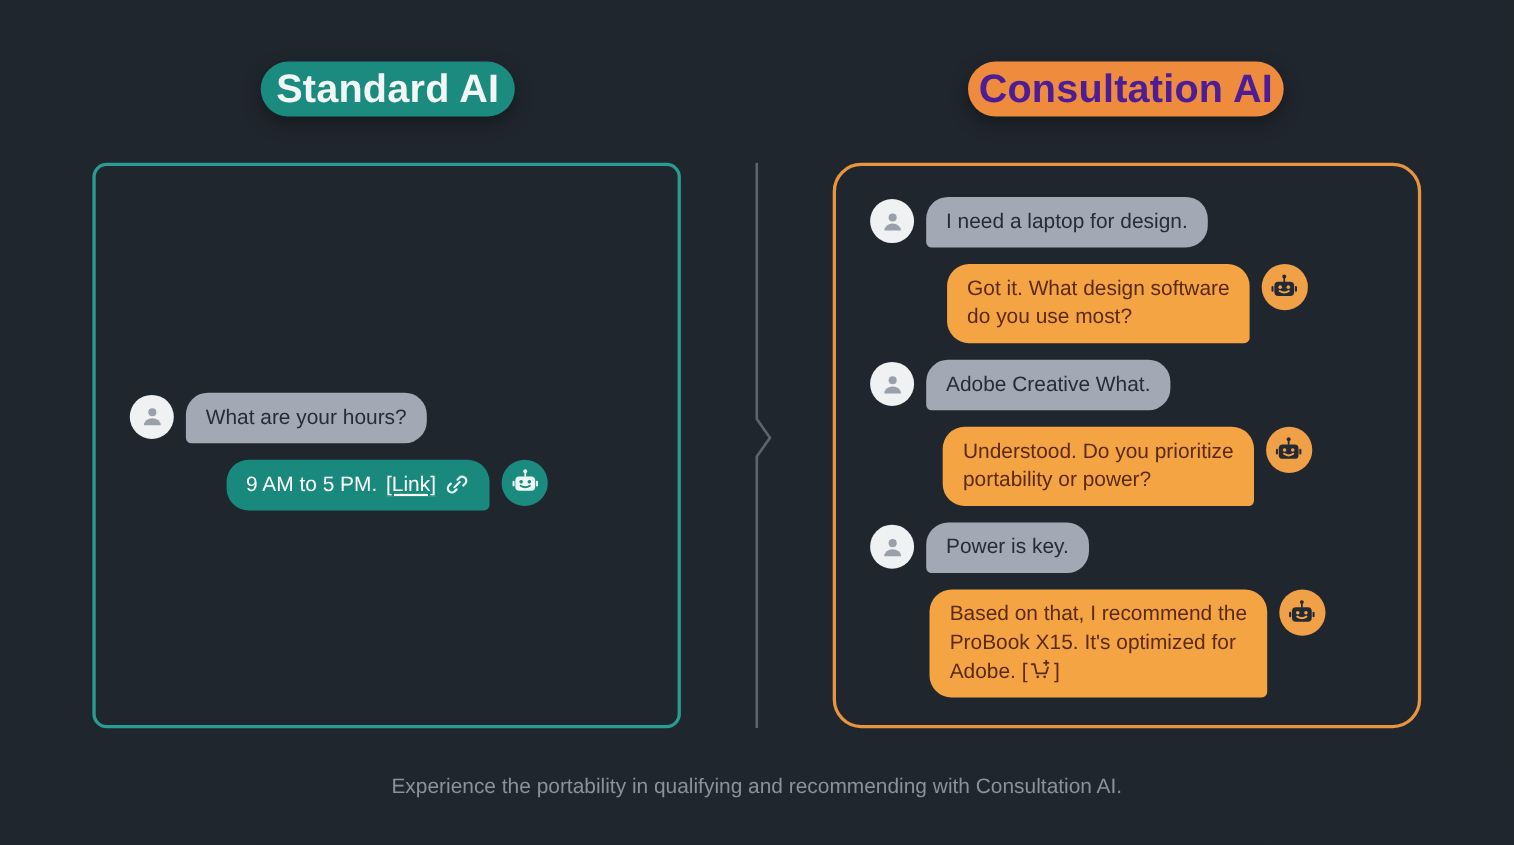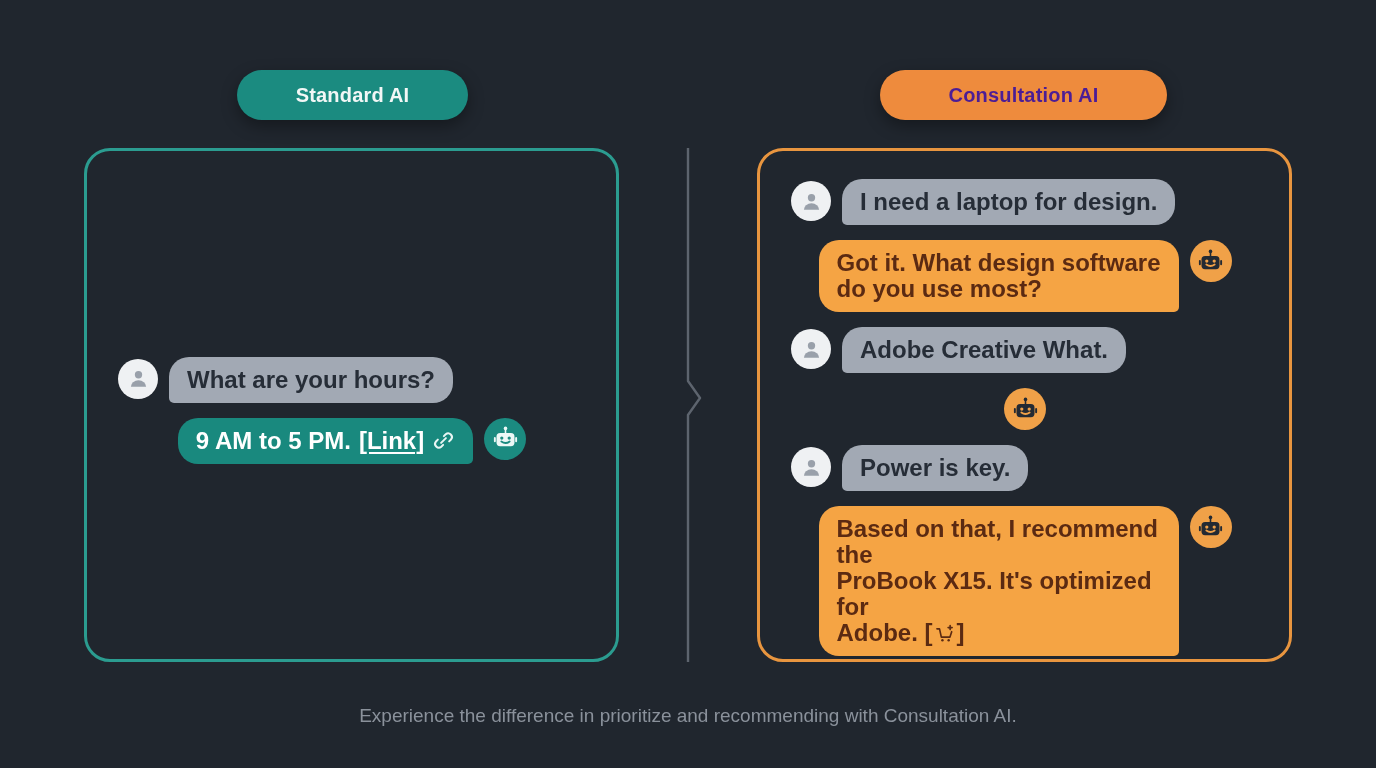--- a/index.html
+++ b/index.html
@@ -6,58 +6,58 @@
   html,body { width:1376px; height:768px; }
   body {
     background:#20262e;
     font-family:"Liberation Sans","DejaVu Sans",sans-serif;
     overflow:hidden;
   }
   .stage { position:relative; width:1376px; height:768px; background:#20262e; }
 
   
   .pill {
-    position:absolute; top:70px; height:50px;
+    position:absolute; top:56px; height:50px;
     display:flex; align-items:center; justify-content:center;
-    border-radius:999px; font-weight:bold; font-size:20px;
+    border-radius:999px; font-weight:bold; font-size:36px;
     letter-spacing:.2px;
     box-shadow:0 6px 16px rgba(0,0,0,.35);
   }
   .pill.teal   { left:237px; width:231px; background:#1b8b80; color:#f2f7f6; }
   .pill.orange { left:880px; width:287px; background:#ee8b3d; color:#4c1d95; }
 
   
   .panel {
     position:absolute; top:148px; width:535px; height:514px;
     border-radius:26px; border:3px solid;
     display:flex; flex-direction:column; gap:15px;
     padding:28px 30px 0 31px;
   }
-  .panel.teal-border   { left:84px;  border-color:#2b9c90; justify-content:center; padding-top:10px; }
+  .panel.teal-border   { left:84px;  border-color:#2b9c90; justify-content:center; padding-top:10px;border-radius:13px; }
   .panel.orange-border { left:757px; border-color:#e8953f; }
 
   
   .divider { position:absolute; left:680px; top:148px; }
 
   
   .row { display:flex; align-items:flex-start; gap:11px; }
   .row.bot { justify-content:center; }
 
   .avatar {
     flex:none; border-radius:50%;
     display:flex; align-items:center; justify-content:center;
   }
   .avatar.user { width:40px; height:40px; background:#eff1f3; margin-top:2px; }
   .avatar.bot  { width:42px; height:42px; }
   .avatar.bot.teal-bg   { background:#1b8b80; --icon:#ecf8f6; --hole:#1b8b80; }
   .avatar.bot.orange-bg { background:#f0a148; --icon:#232a33; --hole:#f0a148; }
 
   .bubble {
-    font-size:24px; line-height:26px; padding:10px 18px;
-    border-radius:20px; max-width:360px;font-weight:bold;
+    font-size:19px; line-height:26px; padding:10px 18px;
+    border-radius:20px; max-width:360px;
   }
   .bubble .txt { white-space:pre-line; }
   .bubble.user {
     background:#a2a9b4; color:#262d37;
     border-bottom-left-radius:5px;
   }
   .bubble.bot { border-bottom-right-radius:5px; }
   .bubble.bot.teal-bub {
     background:#19897e; color:#ffffff;
     display:flex; align-items:center; gap:8px;
@@ -171,20 +171,24 @@
           <circle cx="12" cy="8.4" r="3.5" fill="#99a0aa"></circle>
           <path d="M4.7 19.8 a7.3 6.1 0 0 1 14.6 0 z" fill="#99a0aa"></path>
         </svg>
       </div>
       <div class="bubble user">
         <span class="txt">Adobe Creative What.</span>
       </div>
     </div>
 
     <div class="row bot">
+      <div class="bubble bot orange-bub">
+        <span class="txt">Understood. Do you prioritize
+portability or power?</span>
+      </div>
       <div class="avatar bot orange-bg">
         <svg viewBox="0 0 24 24" width="27" height="27">
           <circle cx="12" cy="3" r="1.6" fill="var(--icon)"></circle>
           <rect x="11.3" y="4" width="1.4" height="3.4" fill="var(--icon)"></rect>
           <rect x="4" y="7.2" width="16" height="11.6" rx="3.2" fill="var(--icon)"></rect>
           <rect x="1.7" y="10.7" width="1.7" height="4.6" rx="0.85" fill="var(--icon)"></rect>
           <rect x="20.6" y="10.7" width="1.7" height="4.6" rx="0.85" fill="var(--icon)"></rect>
           <circle cx="8.7" cy="11.6" r="1.45" fill="var(--hole)"></circle>
           <circle cx="15.3" cy="11.6" r="1.45" fill="var(--hole)"></circle>
           <path d="M8.3 14.7 q3.7 2.6 7.4 0" stroke="var(--hole)" stroke-width="1.6" fill="none" stroke-linecap="round"></path>
@@ -223,15 +227,15 @@
           <rect x="1.7" y="10.7" width="1.7" height="4.6" rx="0.85" fill="var(--icon)"></rect>
           <rect x="20.6" y="10.7" width="1.7" height="4.6" rx="0.85" fill="var(--icon)"></rect>
           <circle cx="8.7" cy="11.6" r="1.45" fill="var(--hole)"></circle>
           <circle cx="15.3" cy="11.6" r="1.45" fill="var(--hole)"></circle>
           <path d="M8.3 14.7 q3.7 2.6 7.4 0" stroke="var(--hole)" stroke-width="1.6" fill="none" stroke-linecap="round"></path>
         </svg>
       </div>
     </div>
   </div>
 
-  <div class="caption">Experience the difference in prioritize and recommending with Consultation AI.</div>
+  <div class="caption">Experience the portability in qualifying and recommending with Consultation AI.</div>
 
 </div>
 
 </body></html>

